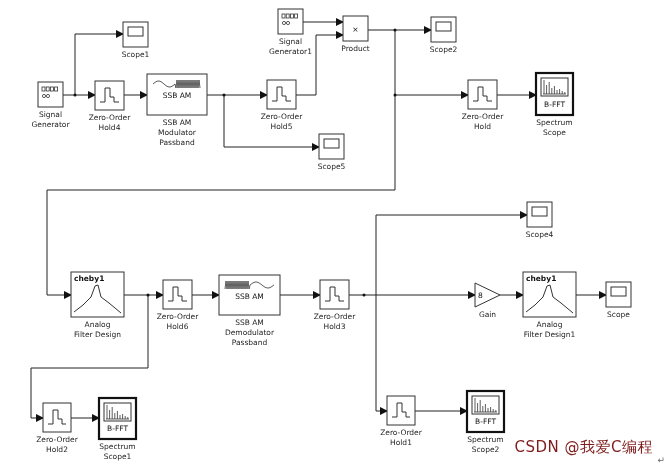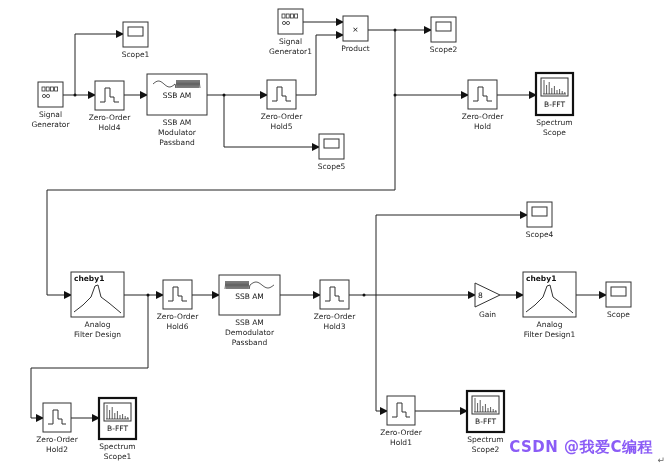--- a/index.html
+++ b/index.html
@@ -1,20 +1,20 @@
 <!DOCTYPE html>
 <html><head>
 <meta charset="utf-8">
 <style>
   html, body { margin: 0; padding: 0; background: #ffffff; }
   body { width: 669px; height: 469px; position: relative; overflow: hidden; font-family: "DejaVu Sans", sans-serif; }
   #canvas { position: absolute; left: 0; top: 0; }
   .blk-label { font-family: "DejaVu Sans", sans-serif; font-size: 7.5px; fill: #222; text-anchor: middle; }
   .blk-inner { font-family: "DejaVu Sans", sans-serif; font-size: 7.5px; fill: #111; }
-  .watermark { position: absolute; right: 16px; bottom: 12px; font-family: "DejaVu Sans", sans-serif; font-size: 15px; color: #8b5cf6; letter-spacing: 0.5px; font-weight: bold; }
+  .watermark { position: absolute; right: 16px; bottom: 12px; font-family: "DejaVu Sans", sans-serif; font-size: 15px; color: #7f1d1d; letter-spacing: 0.5px; }
   .return-mark { position: absolute; right: 4px; bottom: 4px; font-size: 9px; color: #666; font-family: "DejaVu Sans", sans-serif; }
 </style>
 </head>
 <body>
 
 <svg id="canvas" width="669" height="469" viewBox="0 0 669 469" xmlns="http://www.w3.org/2000/svg">
   <defs>
     <marker id="arr" markerWidth="8" markerHeight="8" refX="7" refY="4" orient="auto" markerUnits="userSpaceOnUse">
       <path d="M0,0 L8,4 L0,8 Z" fill="#111"></path>
     </marker>

